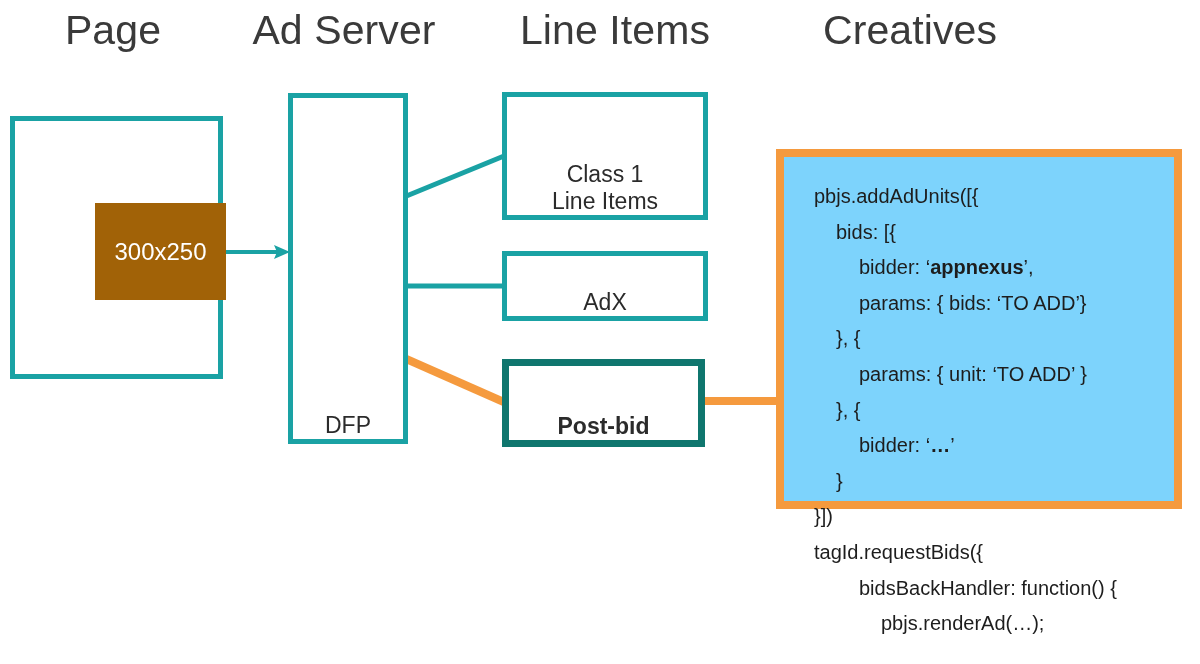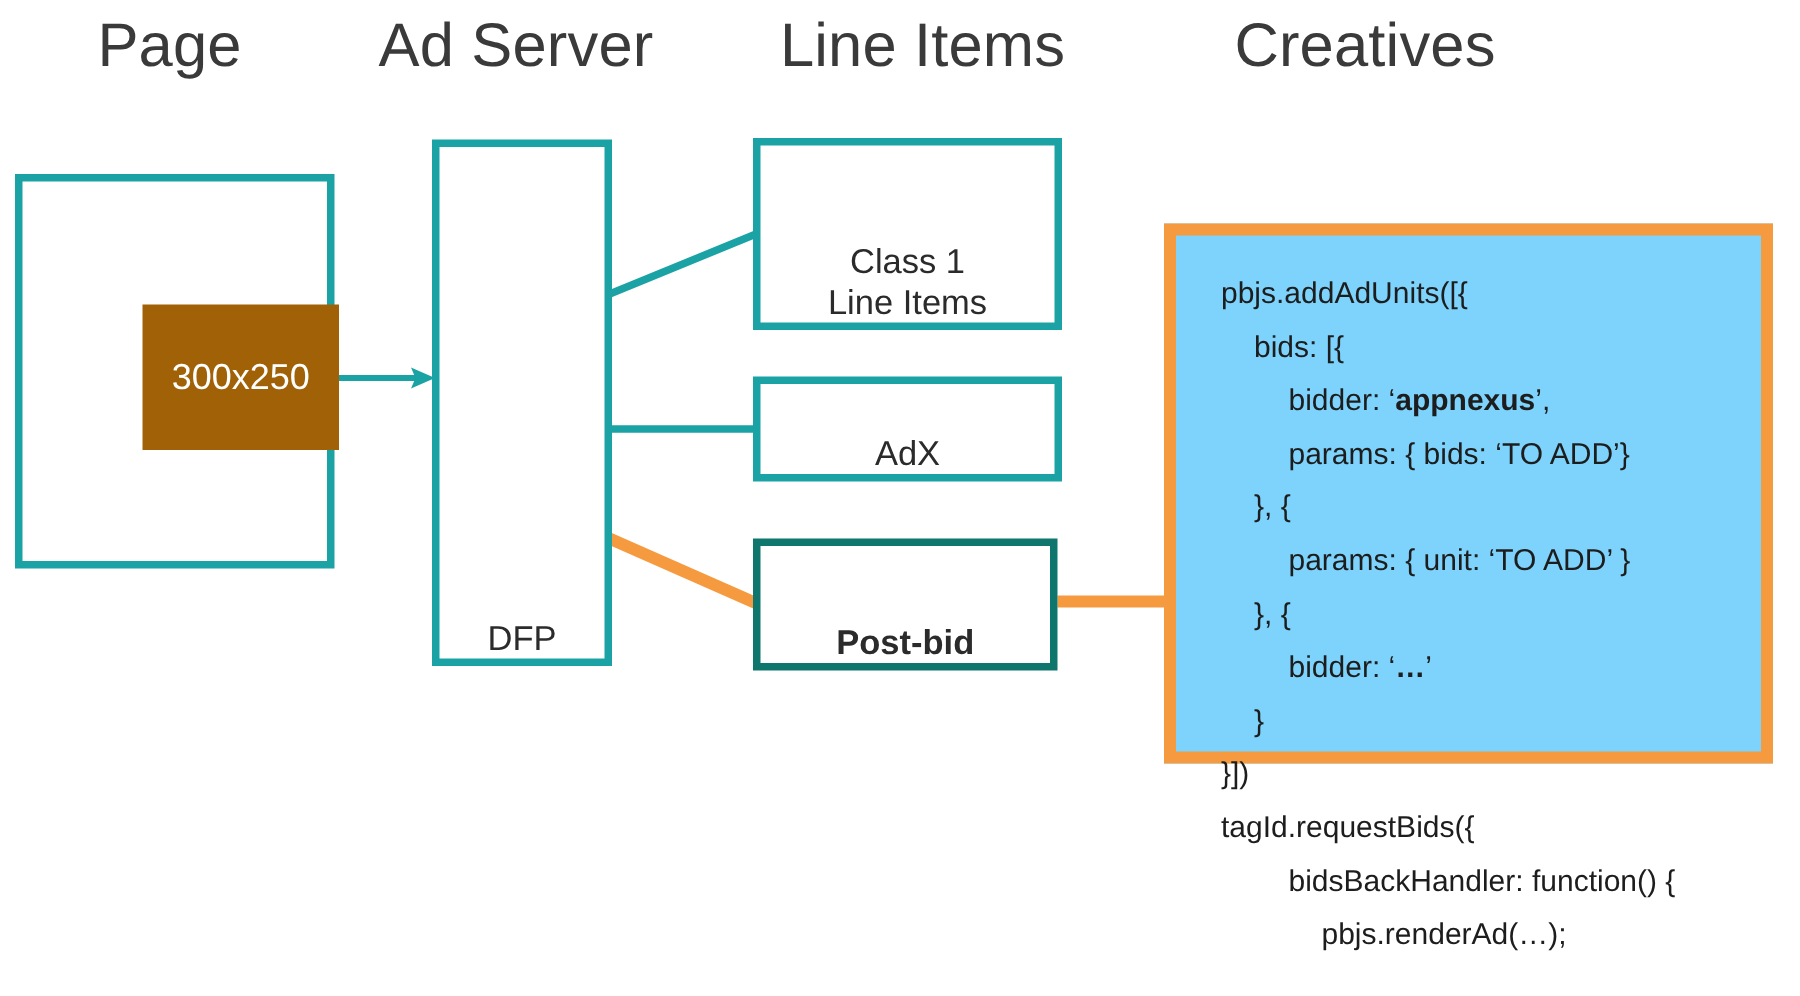--- a/index.html
+++ b/index.html
@@ -45,21 +45,21 @@
   .box {
     position: absolute;
     box-sizing: border-box;
     background: #ffffff;
     display: flex;
     align-items: flex-end;
     justify-content: center;
     text-align: center;
   }
   .box-teal { border: 5px solid #1aa2a4; }
-  .box-orange { border: 5px solid #0f766e; }
+  .box-orange { border: 7px solid #0f766e; }
 
   .box-label {
     color: #2b2b2b;
     font-size: 23px;
     line-height: 1.18;
     white-space: pre-line;
   }
   .box-label-bold { font-weight: bold; font-size: 23px; }
 
   

